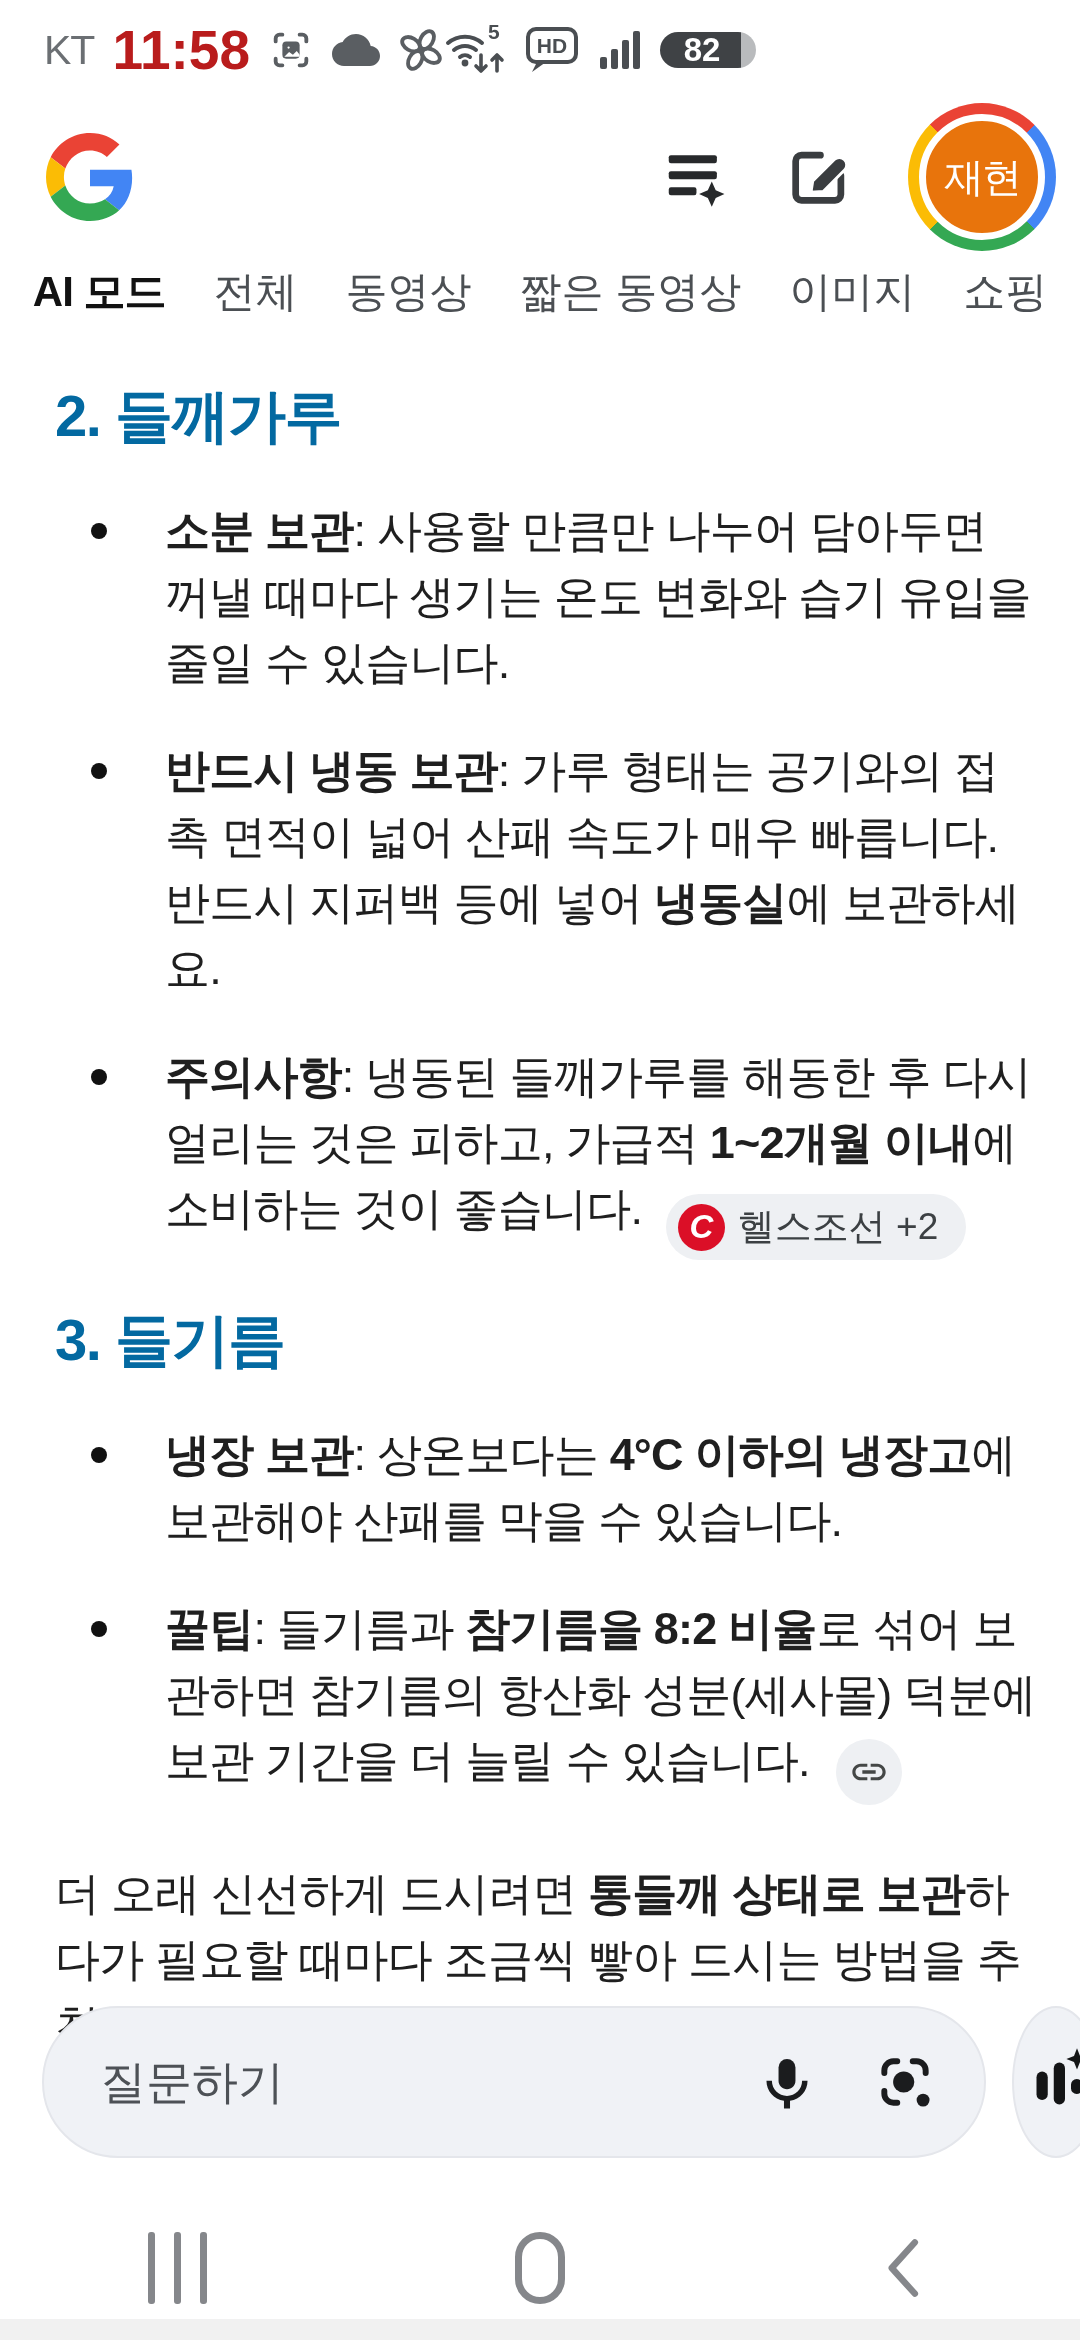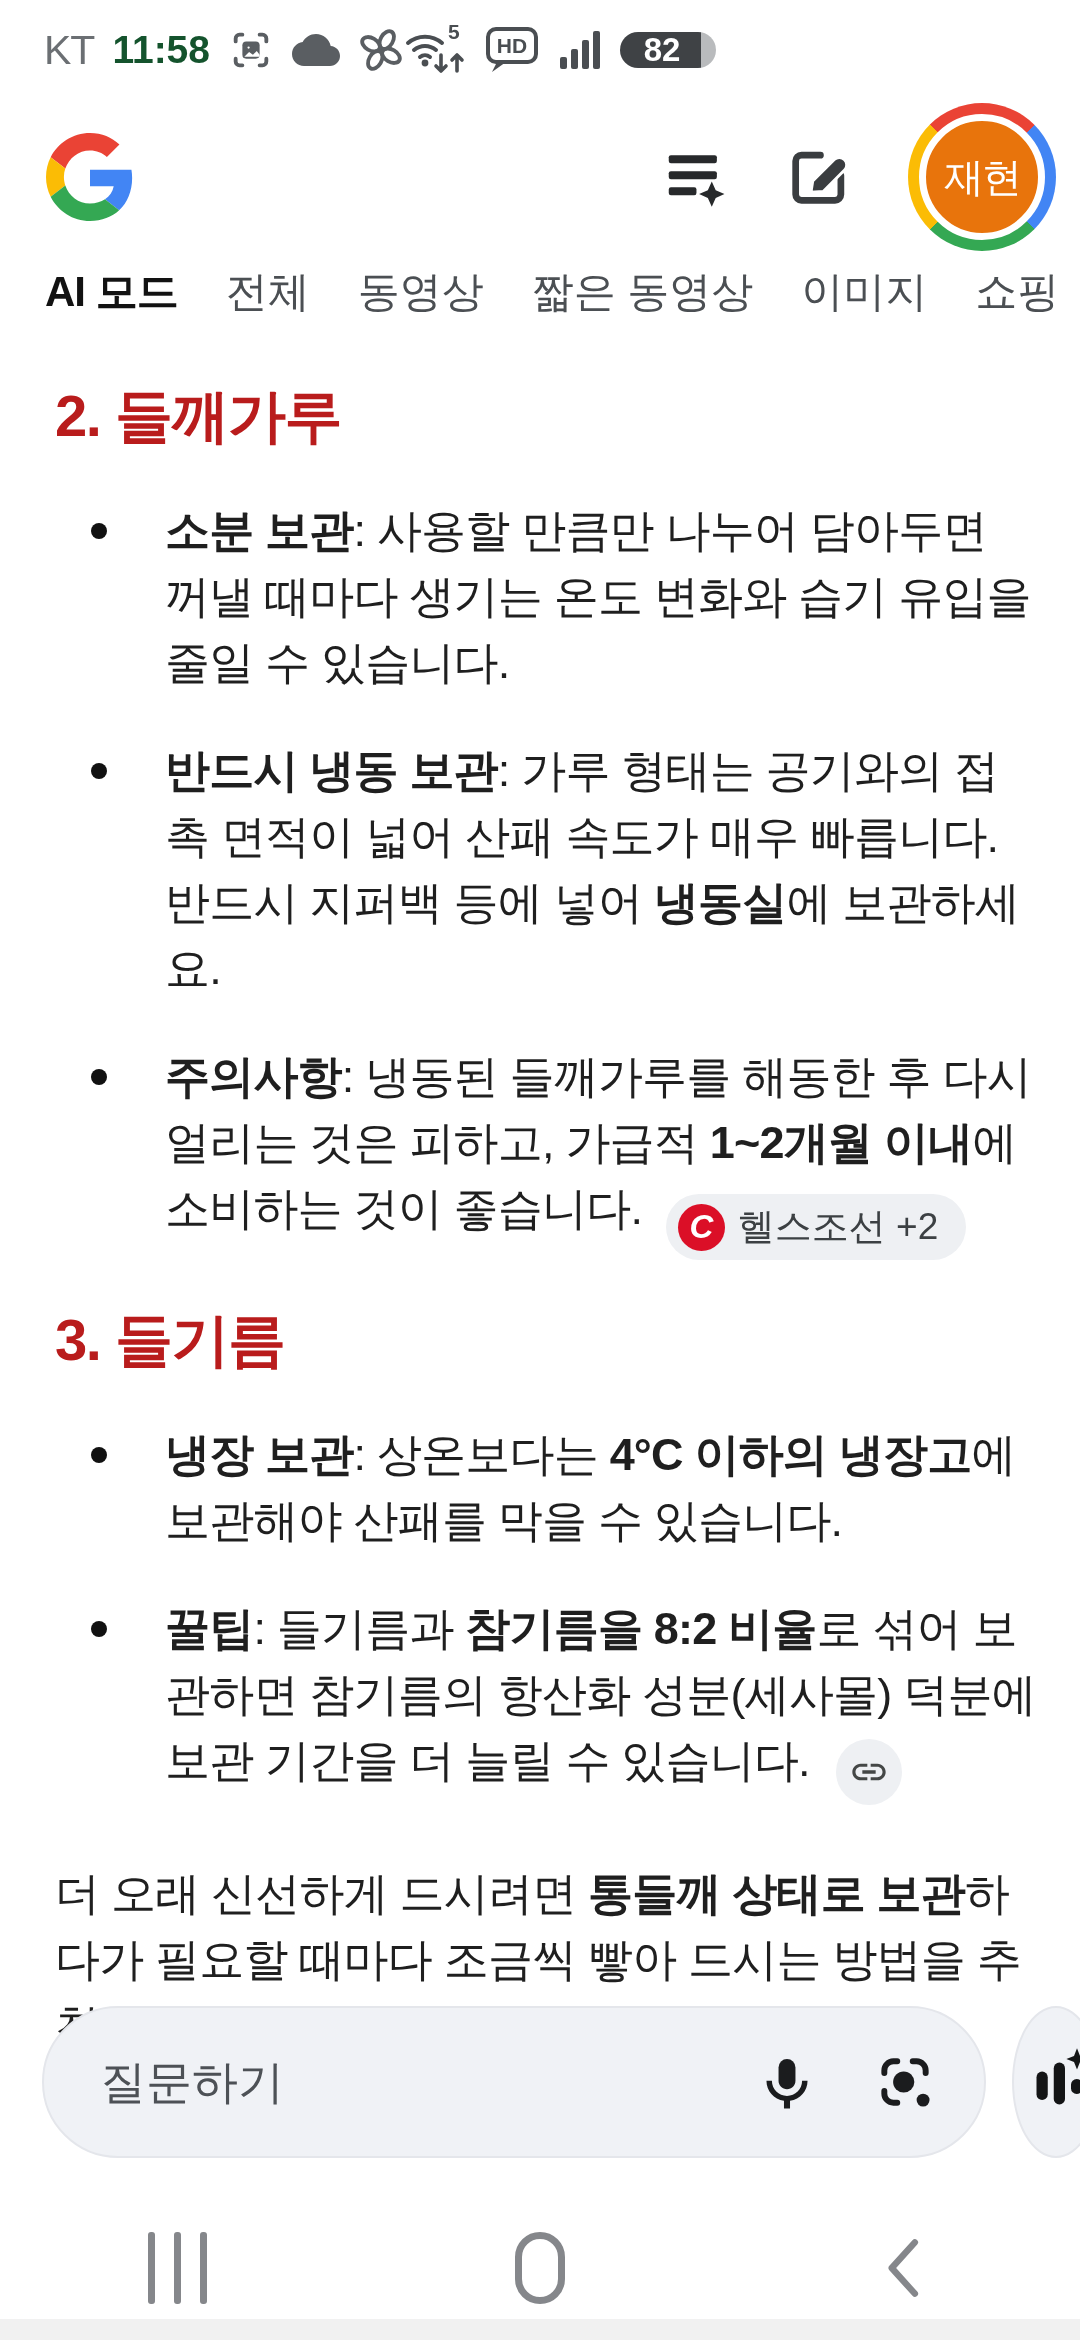--- a/index.html
+++ b/index.html
@@ -5,40 +5,40 @@
   html,body{margin:0;padding:0;}
   body{
     width:1080px;height:2340px;position:relative;overflow:hidden;
     background:#ffffff;color:#1f1f1f;
     font-family:"Liberation Sans","DejaVu Sans",sans-serif;
   }
   
   .statusbar{height:92px;display:flex;justify-content:flex-start;align-items:center;padding:8px 40px 0 44px;box-sizing:border-box;}
   .sb-left,.sb-right{display:flex;align-items:center;gap:18px;}
   .sb-carrier{font-size:41px;color:#6b6f73;letter-spacing:-1px;}
-  .sb-time{font-size:39px;color:#14532d;font-weight:600;letter-spacing:0px;}
+  .sb-time{font-size:55px;color:#b91c1c;font-weight:600;letter-spacing:0px;}
   .sb-ic{display:flex;align-items:center;}
   .battery{min-width:96px;height:36px;border-radius:27px;display:flex;align-items:center;justify-content:center;
     background:linear-gradient(to right,#3f4245 0 84%,#b9bbbd 84%);}
   .battery span{color:#fff;font-size:33px;font-weight:700;padding-right:12px;}
   
   .header{display:flex;align-items:center;justify-content:space-between;padding:16px 24px 12px 46px;height:166px;box-sizing:border-box;}
   .header-right{display:flex;align-items:center;gap:54px;}
   .icon-btn{display:flex;align-items:center;justify-content:center;background:none;border:none;padding:0;}
   .avatar{width:148px;height:148px;border-radius:50%;display:flex;align-items:center;justify-content:center;
     background:conic-gradient(from -45deg,#EA4335 0 90deg,#4285F4 0 180deg,#34A853 0 270deg,#FBBC05 0 360deg);}
   .avatar-inner{width:126px;height:126px;border-radius:50%;background:#E8740C;border:7px solid #fff;box-sizing:border-box;
     display:flex;align-items:center;justify-content:center;color:#fff;font-size:40px;font-weight:500;letter-spacing:-2px;}
   
-  .tabs{display:flex;align-items:center;gap:48px;padding:6px 45px 18px 45px;font-size:42px;color:#4b4f53;white-space:nowrap;overflow:hidden;}
+  .tabs{display:flex;align-items:center;gap:48px;padding:6px 45px 18px 45px;font-size:42px;color:#4b4f53;white-space:nowrap;overflow:hidden;justify-content:center;}
   .tab{flex:0 0 auto;background:none;border:none;font:inherit;color:inherit;padding:0;}
   .tab.selected{color:#121212;font-weight:700;letter-spacing:-1px;}
   
   main{padding:0 42px 0 55px;}
-  .section-heading{font-size:58px;font-weight:700;color:#b91c1c;margin:40px 0 10px 0;letter-spacing:-1.5px;}
+  .section-heading{font-size:58px;font-weight:700;color:#0369a1;margin:40px 0 10px 0;letter-spacing:-1.5px;}
   .bullet{position:relative;padding-left:110px;margin:42px 0;font-size:45px;line-height:66px;letter-spacing:-0.8px;}
   .bullet .dot{position:absolute;left:36px;top:25px;width:16px;height:16px;border-radius:50%;background:#111;}
   .bullet p,.closing p{margin:0;}
   .b{font-weight:700;}
   .closing{font-size:45px;line-height:66px;margin-top:56px;letter-spacing:-0.8px;}
   .badge{display:inline-flex;align-items:center;gap:13px;background:#EEF0F3;border-radius:40px;
     padding:8px 28px 8px 12px;font-size:37px;color:#3c4043;vertical-align:-14px;margin-left:12px;border:none;}
   .badge-logo{width:47px;height:47px;border-radius:50%;background:#DB0F27;color:#fff;display:inline-flex;
     align-items:center;justify-content:center;font-size:33px;font-weight:800;font-style:italic;}
   .linkchip{display:inline-flex;width:66px;height:66px;border-radius:50%;background:#EEF0F3;align-items:center;

